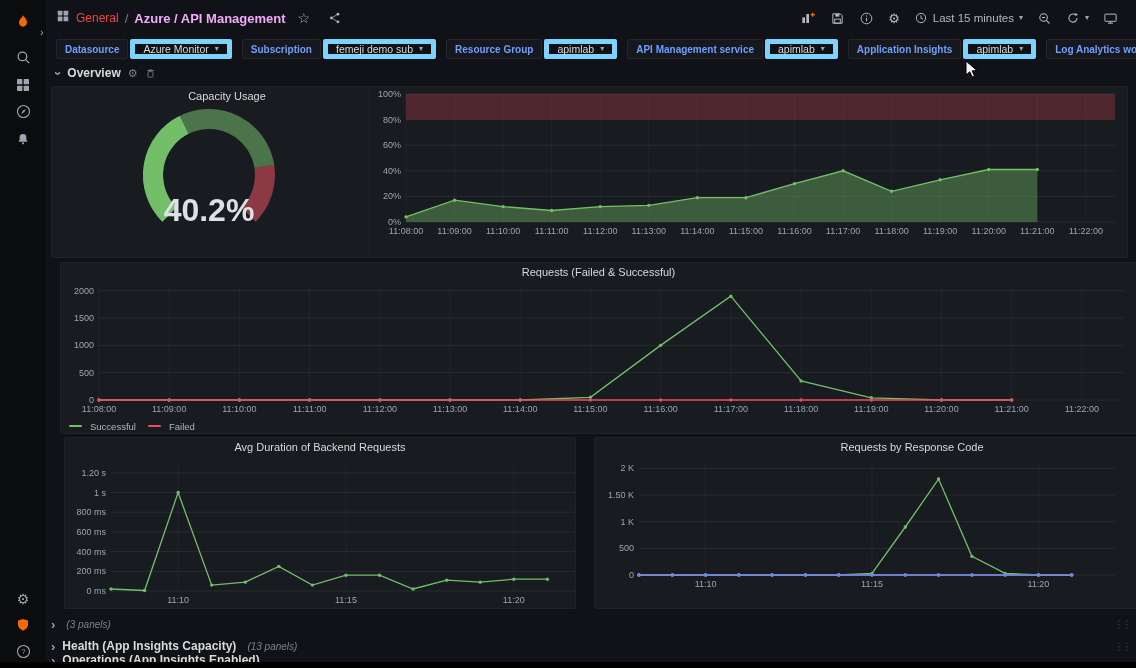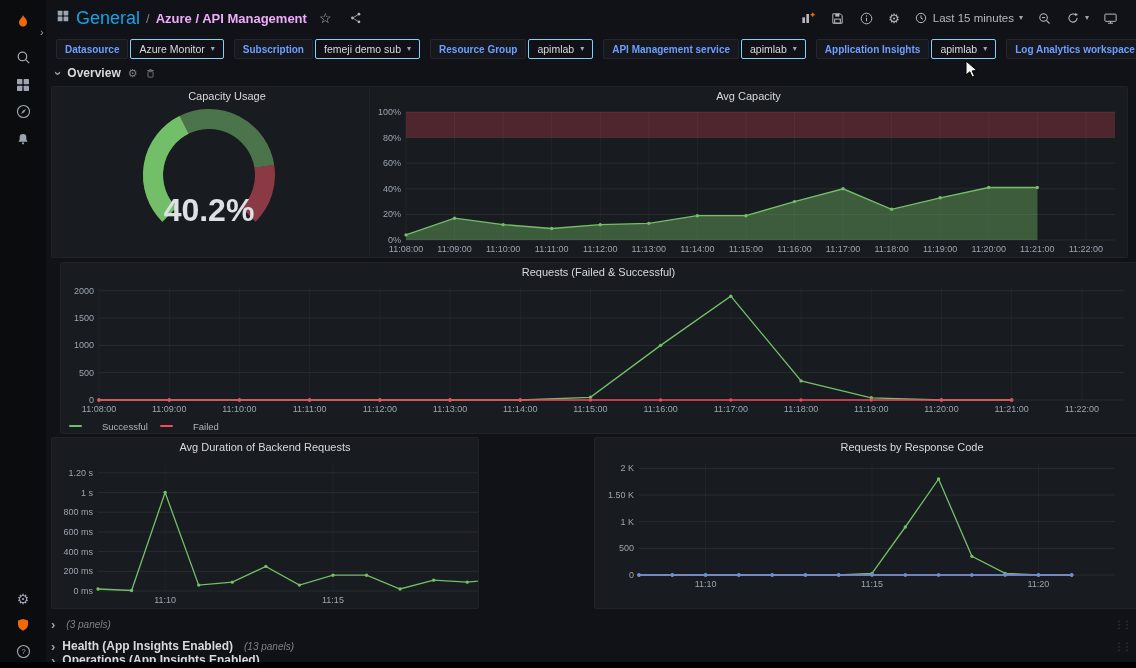--- a/index.html
+++ b/index.html
@@ -13,48 +13,48 @@
   .sicon{width:28px;height:27px;background:none;border:none;color:#9da5b0;display:flex;align-items:center;justify-content:center;cursor:pointer}
   .sicon.logo{height:30px;margin-bottom:6px}
   .side-bottom .sicon{height:26px}
   .uni{font-size:14px;line-height:1;color:#9da5b0}
   .expand-toggle{position:absolute;left:40px;top:26px;z-index:6;color:#9da5b0;font-size:11px;cursor:pointer}
 
   
   .main{position:absolute;left:46px;top:0;right:0;bottom:0}
   .topbar{height:36px;display:flex;align-items:center;justify-content:space-between;padding:0 12px 0 10px}
   .tb-left{display:flex;align-items:center;gap:6px}
-  .crumb-section{font-size:18px;color:#0ea5e9;cursor:pointer}
+  .crumb-section{font-size:12px;color:#ef4444;cursor:pointer}
   .crumb-sep{color:#7b8087;font-size:13px}
   .crumb-title{font-size:13px;font-weight:bold;color:#f0abfc;cursor:pointer}
   .tb-right{display:flex;align-items:center;gap:2px}
   .tbtn{background:transparent;border:none;color:#b4b7bd;display:flex;align-items:center;gap:5px;font-size:11.5px;height:26px;padding:0 6px;cursor:pointer;font-family:"Liberation Sans",sans-serif}
   .tbtn .uni{font-size:13px;color:#b4b7bd}
   .star-glyph{font-size:14px;color:#b4b7bd}
   .caret{font-size:8px;color:#9da5b0;line-height:1}
 
   
   .filters{display:flex;align-items:flex-end;gap:10px;padding:3px 10px;height:26px}
   .filter{display:flex;align-items:center;gap:2px}
   .f-label{height:20px;display:flex;align-items:center;padding:0 8px;background:#16181d;border:1px solid #24262b;border-radius:2px;color:#6e9fff;font-size:10px;font-weight:bold;white-space:nowrap}
-  .f-value{height:20px;display:flex;align-items:center;gap:6px;padding:0 8px;background:#0f1116;border:1px solid #7dd3fc;border-radius:2px;color:#d8d9da;font-size:10.5px;cursor:pointer;font-family:"Liberation Sans",sans-serif;white-space:nowrap}
+  .f-value{height:20px;display:flex;align-items:center;gap:6px;padding:0 8px;background:#0f1116;border:5px solid #7dd3fc;border-radius:2px;color:#d8d9da;font-size:10.5px;cursor:pointer;font-family:"Liberation Sans",sans-serif;white-space:nowrap}
 
   
   .rowhead{display:flex;align-items:center;gap:7px;padding:4px 10px;height:22px;cursor:pointer}
   .chev{display:inline-block;color:#9da5b0;font-size:13px;font-weight:bold;line-height:1}
   .chev.down{transform:rotate(90deg)}
   .row-title{font-size:12px;font-weight:bold;color:#d8d9da}
   .row-ico{color:#7b8087;font-size:11px;cursor:pointer;display:flex;align-items:center}
 
   
   .dash{position:absolute;left:0;top:84px;right:0;bottom:0}
   .panel{position:absolute;background:#181b1f;border:1px solid #202226;border-radius:2px;overflow:hidden}
   .panel-title{height:18px;display:flex;align-items:center;justify-content:center;font-size:11px;font-weight:500;color:#d8d9da;cursor:pointer}
   .legend{display:flex;gap:12px;align-items:center;height:14px;padding-left:8px}
-  .li{display:flex;align-items:center;gap:20px;font-size:9.5px;color:#b0b5bb;cursor:pointer}
+  .li{display:flex;align-items:center;gap:8px;font-size:9.5px;color:#b0b5bb;cursor:pointer}
   .sw{width:13px;height:2px;border-radius:1px;display:inline-block}
   svg text{font-family:"Liberation Sans",sans-serif}
   .tick{font-size:9px;fill:#9da5b0}
   .gauge-val{font-size:32px;font-weight:bold;fill:#dde0e4;text-anchor:middle}
 
   .rowcollapsed{position:absolute;left:5px;right:6px;height:20px;display:flex;align-items:center;gap:7px;cursor:pointer}
   .row-count{font-size:10px;font-style:italic;color:#7b8087;margin-left:4px}
   .draghandle{margin-left:auto;color:#3e434a;font-size:10px;letter-spacing:-2px;cursor:grab}
 
   .cursor{position:absolute;left:963px;top:60px;z-index:50}
@@ -272,21 +272,20 @@
         <svg class="chart" width="314" height="150" viewBox="0 0 314 150">
             <path d="M 117.4 109.6 A 56 56 0 1 1 196.6 109.6" fill="none" stroke="rgba(255,255,255,0.06)" stroke-width="20" stroke-opacity="1"></path>
             <path d="M 117.4 109.6 A 56 56 0 1 1 212.3 61.2" fill="none" stroke="#73BF69" stroke-width="20" stroke-opacity="0.5"></path>
             <path d="M 212.3 61.2 A 56 56 0 0 1 196.6 109.6" fill="none" stroke="#F2495C" stroke-width="20" stroke-opacity="0.5"></path>
             <path d="M 117.4 109.6 A 56 56 0 0 1 132.0 19.9" fill="none" stroke="#73BF69" stroke-width="20" stroke-opacity="1"></path>
             <text class="gauge-val" x="157" y="116">40.2%</text>
           </svg>
       </div>
 
       <div class="panel" style="left:323px;top:2px;width:759px;height:172px">
-        <div class="panel-title">Avg Capacity</div>
         <svg class="chart" width="757" height="150" viewBox="0 0 757 150">
             <rect x="36" y="7" width="709" height="25.599999999999994" fill="rgba(242,73,92,0.25)"></rect>
             <line x1="36" x2="745" y1="135" y2="135" stroke="rgba(255,255,255,0.07)"></line>
             <text class="tick" x="31" y="138" text-anchor="end">0%</text>
             <line x1="36" x2="745" y1="109.4" y2="109.4" stroke="rgba(255,255,255,0.07)"></line>
             <text class="tick" x="31" y="112.4" text-anchor="end">20%</text>
             <line x1="36" x2="745" y1="83.8" y2="83.8" stroke="rgba(255,255,255,0.07)"></line>
             <text class="tick" x="31" y="86.8" text-anchor="end">40%</text>
             <line x1="36" x2="745" y1="58.2" y2="58.2" stroke="rgba(255,255,255,0.07)"></line>
             <text class="tick" x="31" y="61.2" text-anchor="end">60%</text>
@@ -422,21 +421,21 @@
               <span class="sw" style="background:#73BF69"></span>
               <span>Successful</span>
             </span>
             <span class="li">
               <span class="sw" style="background:#F2495C"></span>
               <span>Failed</span>
             </span>
           </div>
       </div>
 
-      <div class="panel" style="left:5px;top:353px;width:428px;height:172px">
+      <div class="panel" style="left:18px;top:353px;width:512px;height:172px">
         <div class="panel-title">Avg Duration of Backend Requests</div>
         <svg class="chart" width="538" height="150" viewBox="0 0 538 150">
             <line x1="46" x2="526" y1="135" y2="135" stroke="rgba(255,255,255,0.07)"></line>
             <text class="tick" x="41" y="138" text-anchor="end">0 ms</text>
             <line x1="46" x2="526" y1="115.3076923076923" y2="115.3076923076923" stroke="rgba(255,255,255,0.07)"></line>
             <text class="tick" x="41" y="118.3076923076923" text-anchor="end">200 ms</text>
             <line x1="46" x2="526" y1="95.61538461538461" y2="95.61538461538461" stroke="rgba(255,255,255,0.07)"></line>
             <text class="tick" x="41" y="98.61538461538461" text-anchor="end">400 ms</text>
             <line x1="46" x2="526" y1="75.92307692307692" y2="75.92307692307692" stroke="rgba(255,255,255,0.07)"></line>
             <text class="tick" x="41" y="78.92307692307692" text-anchor="end">600 ms</text>
@@ -537,21 +536,21 @@
           </svg>
       </div>
 
       <div class="rowcollapsed" style="top:530px">
         <span class="chev">›</span>
         <span class="row-count">(3 panels)</span>
         <span class="draghandle">⋮⋮</span>
       </div>
       <div class="rowcollapsed" style="top:552px">
         <span class="chev">›</span>
-        <span class="row-title">Health (App Insights Enabled)</span>
+        <span class="row-title">Health (App Insights Capacity)</span>
         <span class="row-count">(13 panels)</span>
         <span class="draghandle">⋮⋮</span>
       </div>
       <div class="rowcollapsed" style="top:566px">
         <span class="chev">›</span>
         <span class="row-title">Operations (App Insights Enabled)</span>
         <span class="row-count"></span>
       </div>
 
     </section>

